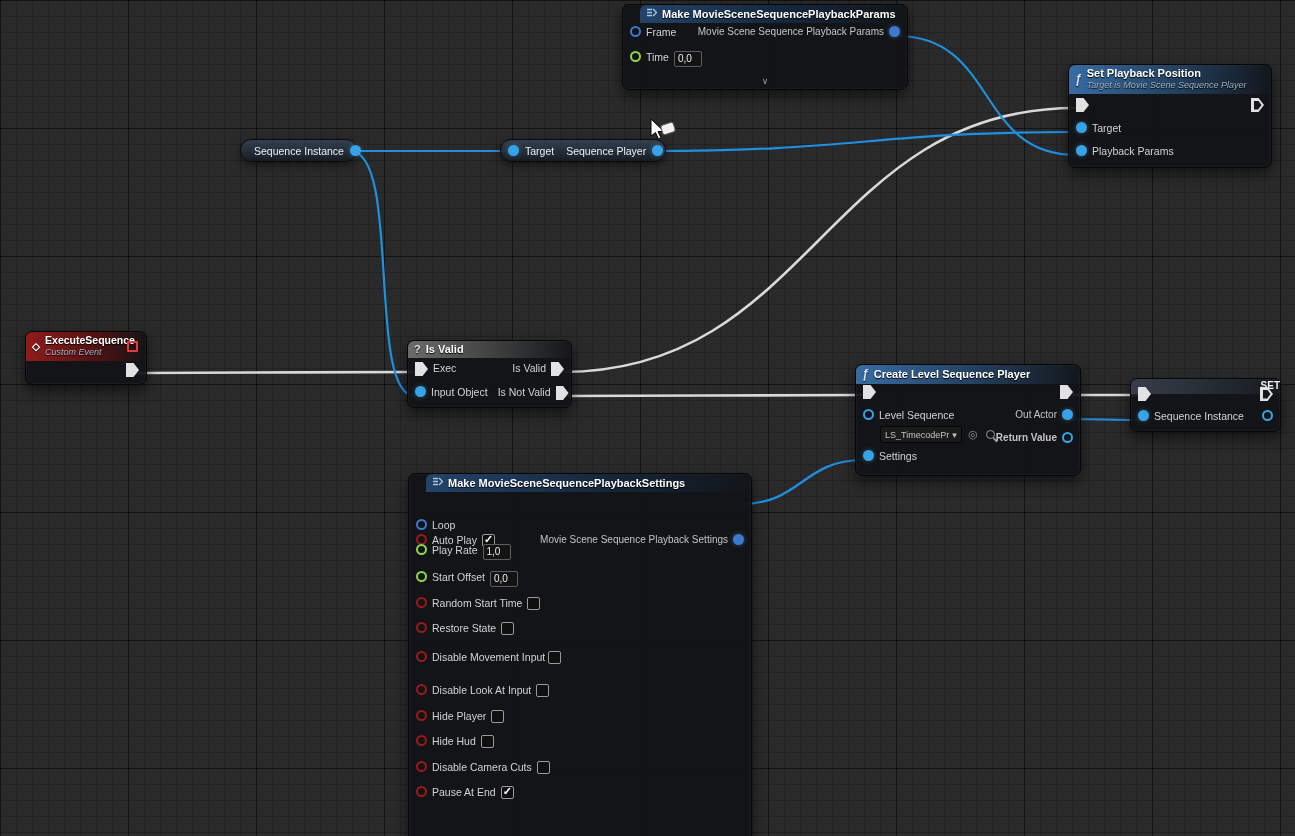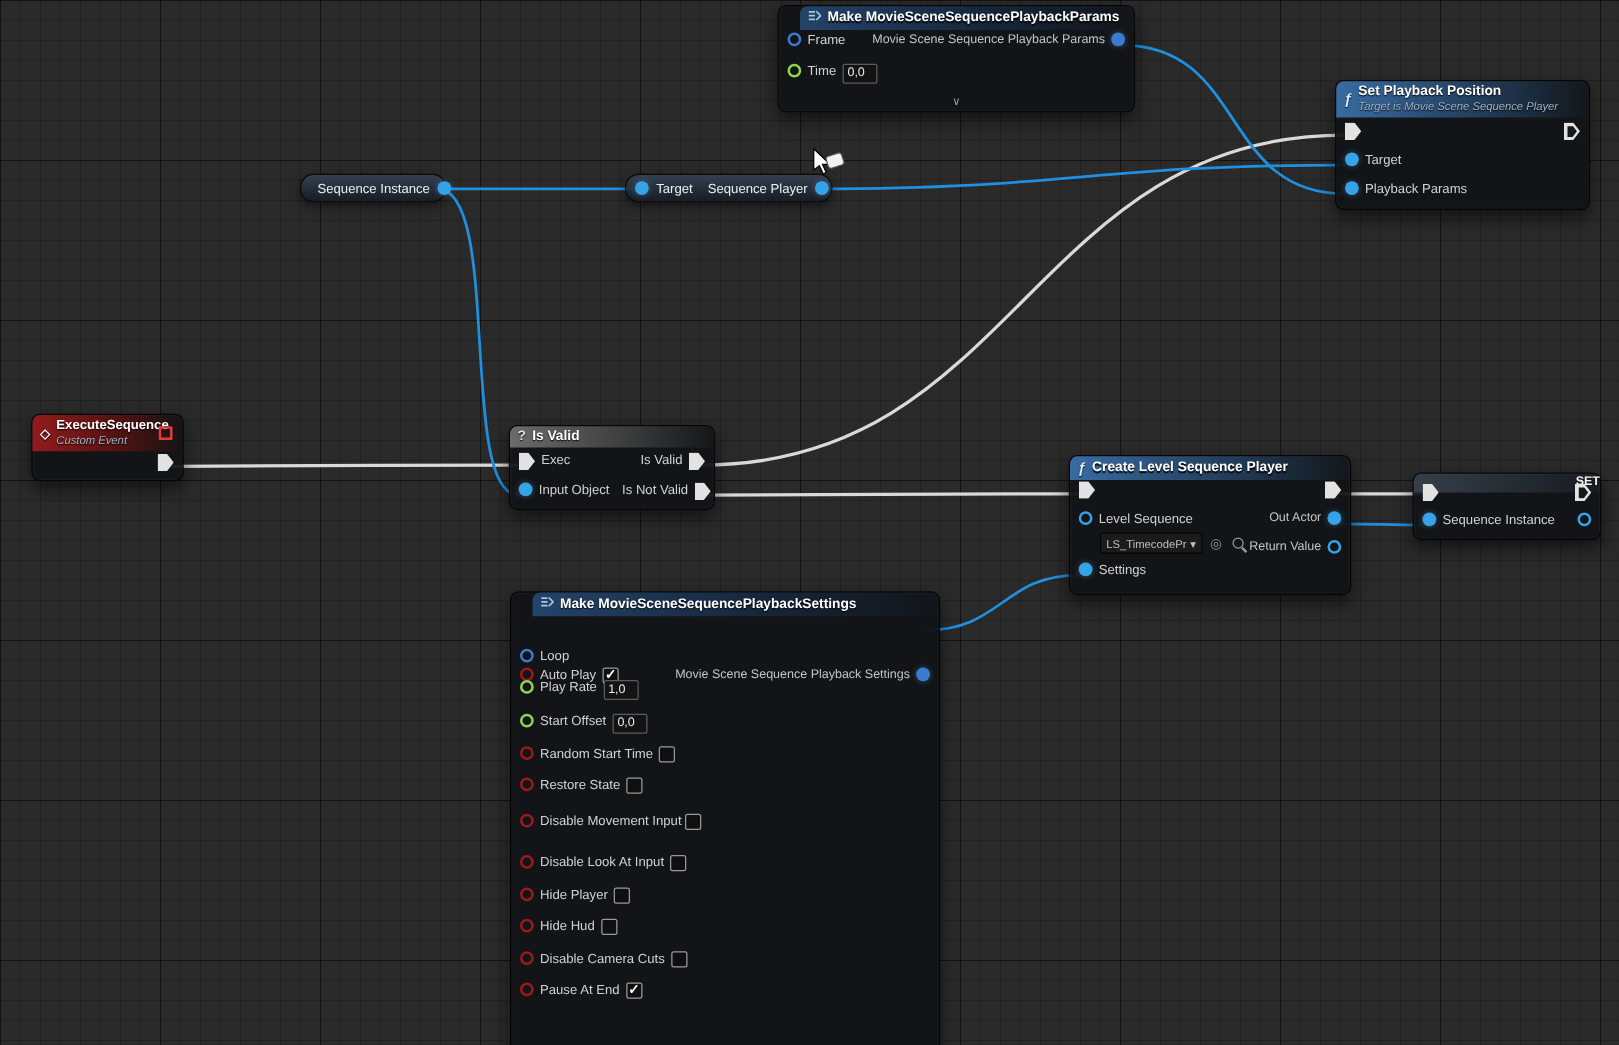--- a/index.html
+++ b/index.html
@@ -214,21 +214,21 @@
   <div style="position:absolute;left:24px;top:61px;display:flex;align-items:center;gap:4px;">
     <span class="combo">
       <span>LS_TimecodePr</span>
       <span>▾</span>
     </span>
     <span class="iconbtn">◎</span>
     <span class="iconbtn">
         <span class="mag"></span>
       </span>
   </div>
-  <div class="row" style="top:67px;">
+  <div class="row" style="top:67px;font-weight:bold;">
     <span class="sp"></span>
     <span class="dim">Return Value</span>
     <span class="pin hollow c-obj"></span>
   </div>
   <div class="row" style="top:85px;">
     <span class="pin conn c-obj"></span>
     <span class="plbl">Settings</span>
   </div>
 </div>
 

